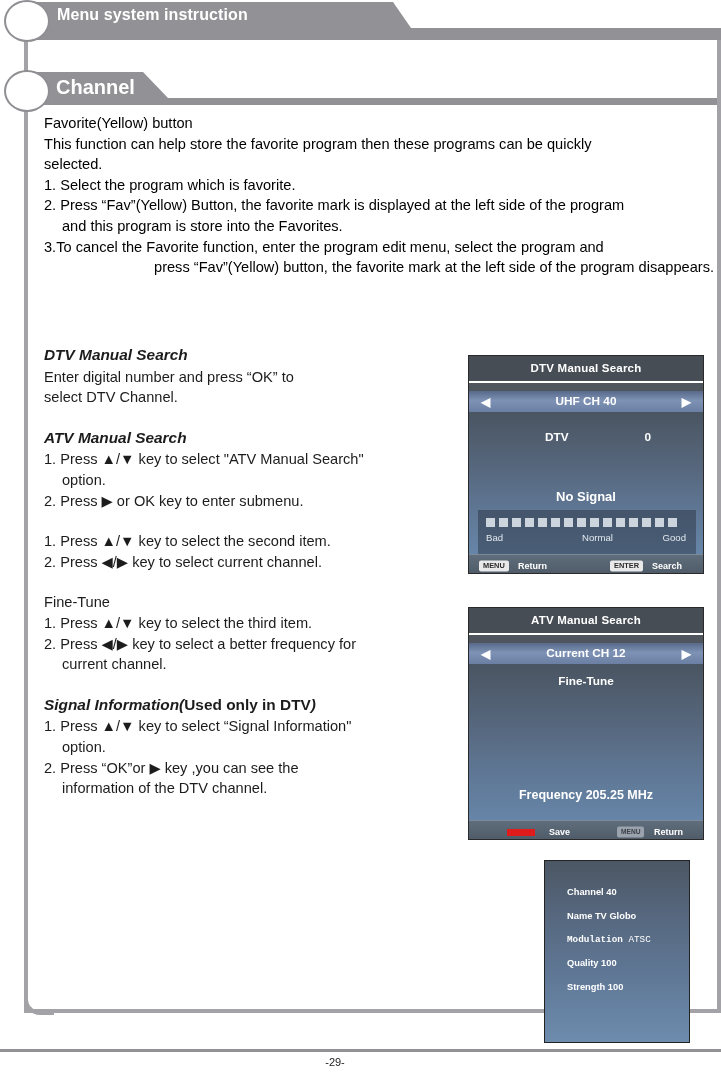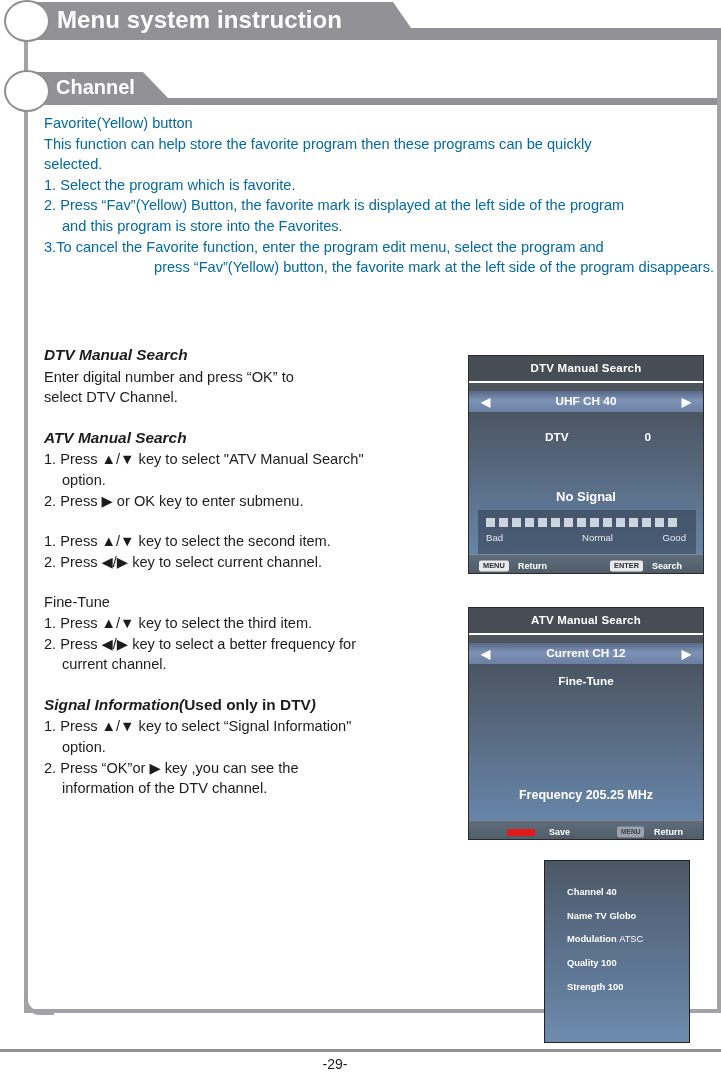--- a/index.html
+++ b/index.html
@@ -26,21 +26,21 @@
     position: absolute;
     left: 373px; top: 2px;
     width: 348px; height: 38px;
     background: #919196;
     -webkit-clip-path: polygon(0 0, 20px 0, 38px 26px, 348px 26px, 348px 38px, 0 38px);
     clip-path: polygon(0 0, 20px 0, 38px 26px, 348px 26px, 348px 38px, 0 38px);
   }
   .banner-main-title {
     position: absolute;
     left: 57px; top: 6px;
-    font-size: 24px;
+    font-size: 16px;
     font-weight: bold;
     color: #ffffff;
     letter-spacing: 0.1px;
     white-space: nowrap;
   }
 
   .banner-sub {
     position: absolute;
     left: 28px; top: 72px;
     width: 693px; height: 33px;
@@ -98,21 +98,21 @@
   .circle-sub { left: 4px; top: 70px; width: 46px; height: 42px; }
 
   
   .doc-text {
     position: absolute;
     left: 44px;
     top: 113px;
     width: 670px;
     font-size: 14.6px;
     line-height: 20.6px;
-    color: #0369a1;
+    color: #000000;
   }
   .doc-text p { margin: 0; }
   .indent-1 { padding-left: 18px; }
   .indent-2 { padding-left: 14px; text-align: right; }
   .gap-sm { height: 20px; }
 
   .sec-title {
     font-weight: bold;
     font-style: italic;
     font-size: 15.4px;
@@ -276,21 +276,21 @@
     position: absolute;
     left: 0px; top: 1049px;
     width: 721px; height: 3px;
     background: #919196;
   }
   .page-num {
     position: absolute;
     left: 0; top: 1056px;
     width: 670px;
     text-align: center;
-    font-size: 14px;
+    font-size: 11px;
     color: #1c1c1c;
   }
 </style>
 </head>
 <body>
 
 <div class="banner-main"></div>
 <div class="banner-main-right"></div>
 <div class="banner-main-title">Menu system instruction</div>
 
@@ -428,21 +428,21 @@
 
 <div class="info-panel">
   <div class="info-line" style="top:26px;">
     <span>Channel</span>
     <span>40</span>
   </div>
   <div class="info-line" style="top:50px;">
     <span>Name</span>
     <span>TV Globo</span>
   </div>
-  <div class="info-line" style="top:73px;">
+  <div class="info-line" style="top:73px;font-family:Liberation Mono, monospace;">
     <span>Modulation</span>
     <span class="val-reg">ATSC</span>
   </div>
   <div class="info-line" style="top:97px;">
     <span>Quality</span>
     <span>100</span>
   </div>
   <div class="info-line" style="top:121px;">
     <span>Strength</span>
     <span>100</span>

